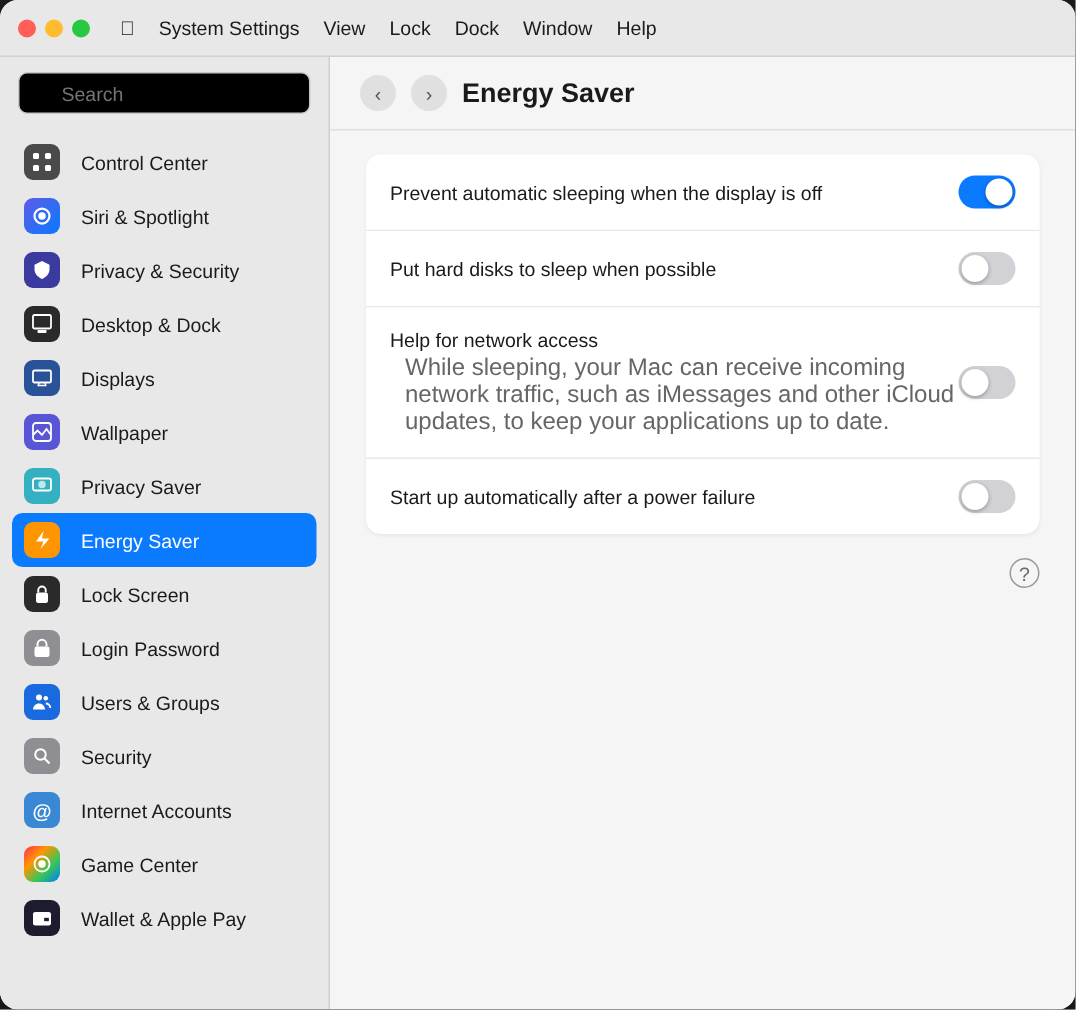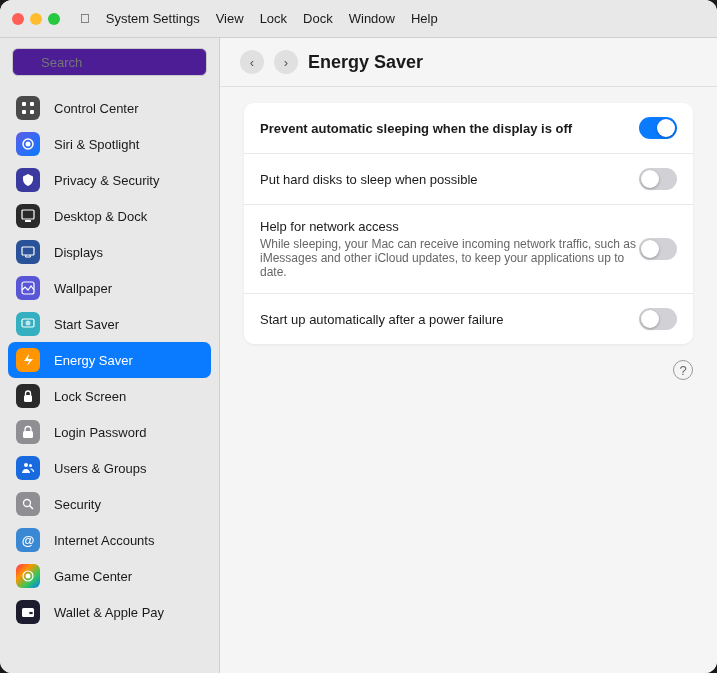--- a/index.html
+++ b/index.html
@@ -69,21 +69,21 @@
       overflow: hidden;
       flex-shrink: 0;
     }
     .search-container {
       padding: 10px 12px;
       flex-shrink: 0;
     }
     .search-input {
       width: 100%;
       height: 28px;
-      background: #4c1d95;
+      background: #000000;
       border: 1px solid #c8c8c8;
       border-radius: 6px;
       padding: 0 10px 0 28px;
       font-size: 13px;
       color: #888;
       outline: none;
       position: relative;
     }
     .search-wrapper {
       position: relative;
@@ -184,39 +184,40 @@
     }
     .setting-row {
       display: flex;
       align-items: center;
       justify-content: space-between;
       padding: 14px 16px;
       background: white;
       border-radius: 0;
       border-bottom: 1px solid #e8e8e8;
     }
-    .setting-row:first-child { border-radius: 10px 10px 0 0; font-weight: bold; }
+    .setting-row:first-child { border-radius: 10px 10px 0 0; }
     .setting-row:last-child { border-radius: 0 0 10px 10px; border-bottom: none; }
     .setting-group {
       background: white;
       border-radius: 10px;
       overflow: hidden;
       box-shadow: 0 1px 3px rgba(0,0,0,0.06);
       margin-bottom: 16px;
     }
     .setting-row-text { flex: 1; }
     .setting-row-label {
       font-size: 13px;
       color: #1a1a1a;
     }
     .setting-row-sublabel {
-      font-size: 12px;
+      font-size: 16px;
       color: #666;
       margin-top: 3px;
       max-width: 420px;
+      margin-left: 10px;
     }
     
     .toggle {
       width: 38px;
       height: 22px;
       border-radius: 11px;
       border: none;
       cursor: pointer;
       position: relative;
       transition: background 0.2s;
@@ -359,21 +360,21 @@
           <span class="sidebar-item-label">Wallpaper</span>
         </div>
 
         <div class="sidebar-item">
           <div class="sidebar-icon icon-screensaver">
             <svg width="14" height="14" viewBox="0 0 14 14" fill="white">
                 <rect x="1" y="2" width="12" height="8" rx="1.5" fill="none" stroke="white" stroke-width="1.2"></rect>
                 <circle cx="7" cy="6" r="2.5" fill="white" opacity="0.7"></circle>
               </svg>
           </div>
-          <span class="sidebar-item-label">Start Saver</span>
+          <span class="sidebar-item-label">Privacy Saver</span>
         </div>
 
         <div class="sidebar-item active">
           <div class="sidebar-icon icon-energy" style="background:#ff9500;">
             <svg width="14" height="14" viewBox="0 0 14 14" fill="white">
                 <path d="M8 1L3 8h5l-2 5 6-7H7l1-5z"></path>
               </svg>
           </div>
           <span class="sidebar-item-label">Energy Saver</span>
         </div>

